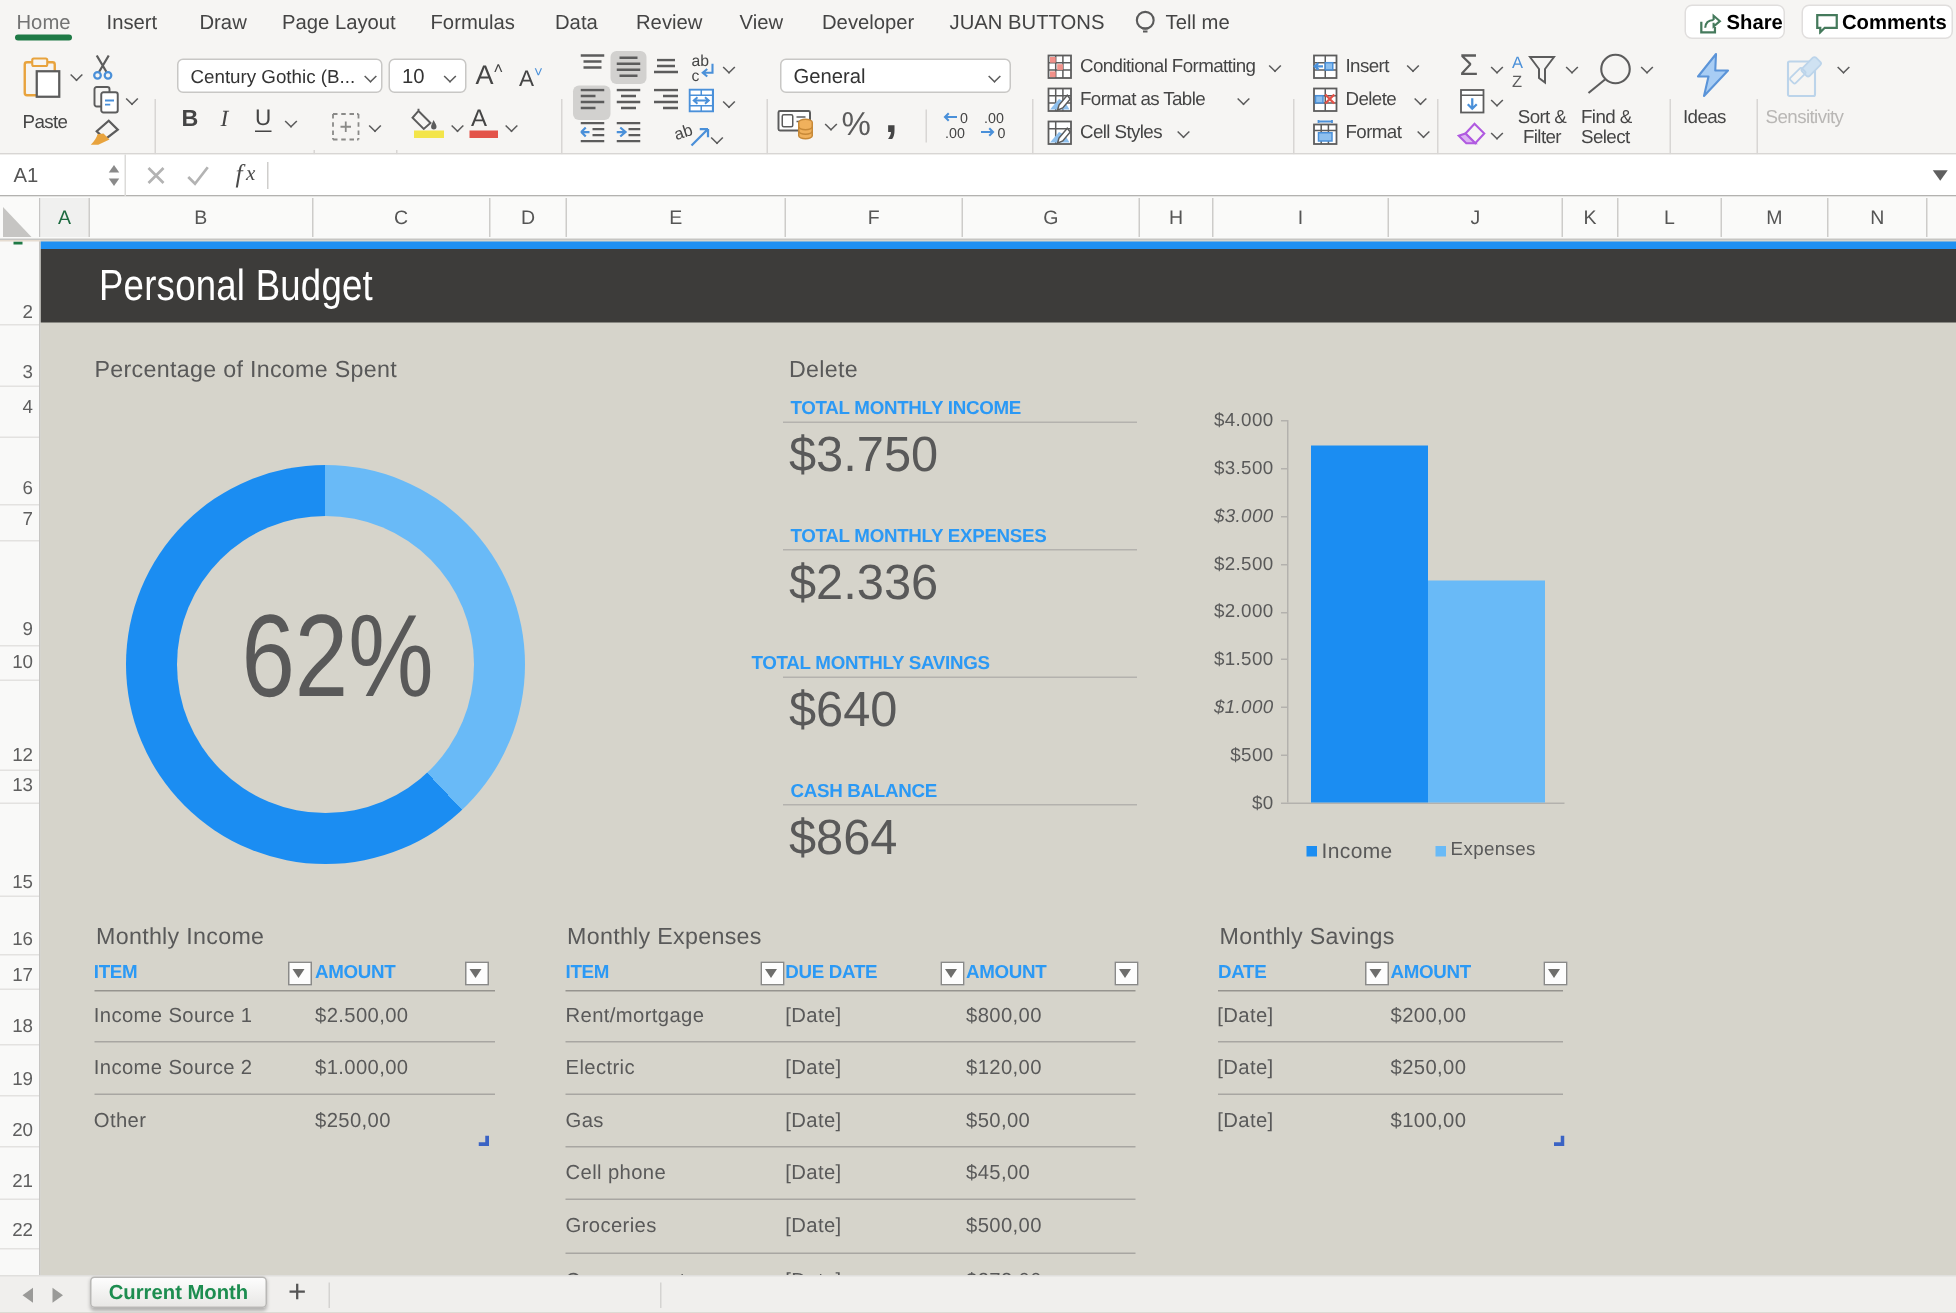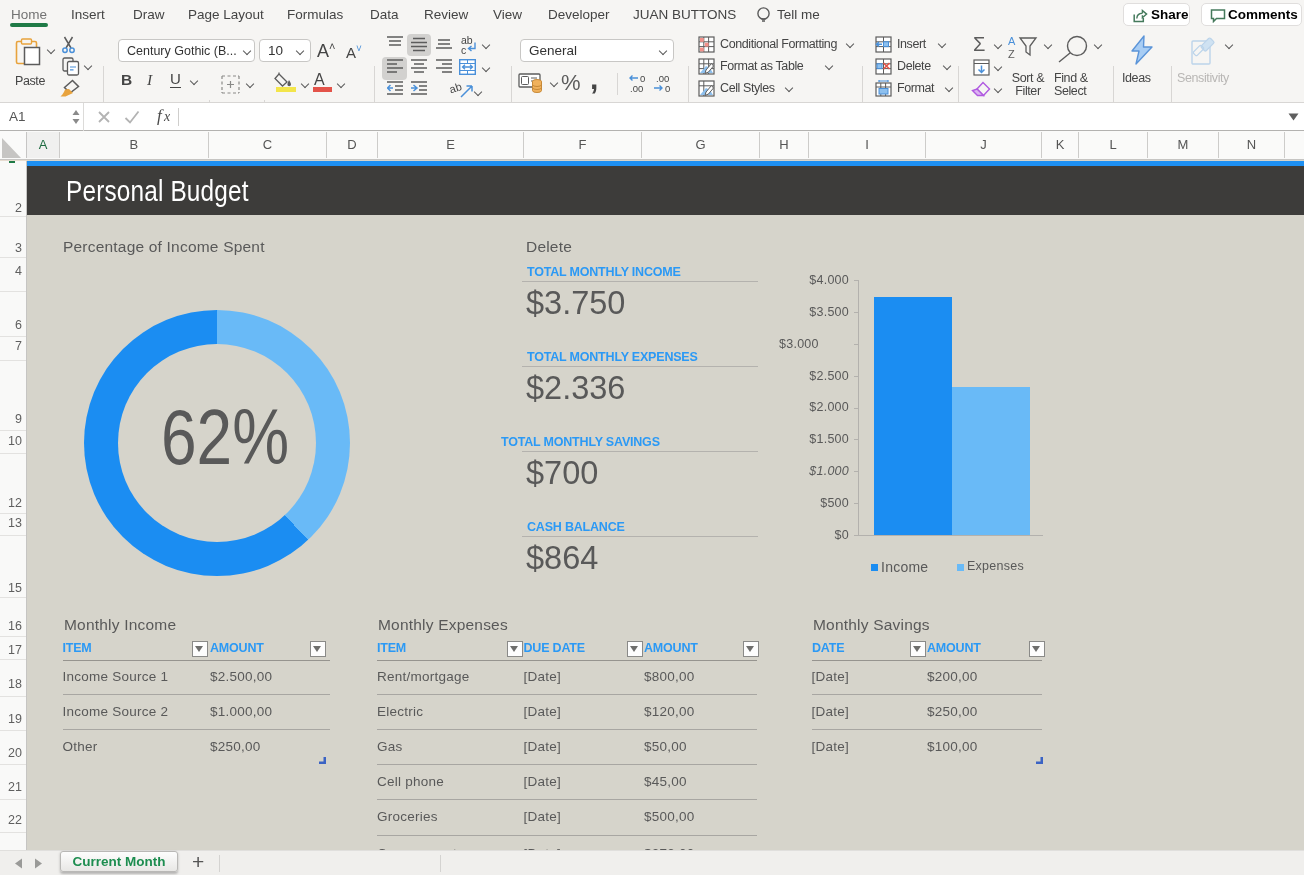--- a/index.html
+++ b/index.html
@@ -410,28 +410,28 @@
 
   <div class="title" style="left:499px; top:78px;">Delete</div>
   <div class="bluelabel" style="left:500px; top:105px;">TOTAL MONTHLY INCOME</div>
   <div class="sumline" style="left:495px; top:121px;"></div>
   <div class="bigval" style="left:499px; top:124px;">$3.750</div>
   <div class="bluelabel" style="left:500px; top:190px;">TOTAL MONTHLY EXPENSES</div>
   <div class="sumline" style="left:495px; top:206px;"></div>
   <div class="bigval" style="left:499px; top:209px;">$2.336</div>
   <div class="bluelabel" style="left:474px; top:275px;">TOTAL MONTHLY SAVINGS</div>
   <div class="sumline" style="left:495px; top:291px;"></div>
-  <div class="bigval" style="left:499px; top:294px;">$700</div>
+  <div class="bigval" style="left:499px; top:294px;">$640</div>
   <div class="bluelabel" style="left:500px; top:360px;">CASH BALANCE</div>
   <div class="sumline" style="left:495px; top:376px;"></div>
   <div class="bigval" style="left:499px; top:379px;">$864</div>
 
   <div class="cell" style="left:752px; top:113px; width:70px; text-align:right; font-size:12.5px;">$4.000</div>
   <div class="cell" style="left:752px; top:145px; width:70px; text-align:right; font-size:12.5px;">$3.500</div>
-  <div class="cell" style="left:752px; top:177px; width:70px; text-align:left; font-size:12.5px;">$3.000</div>
+  <div class="cell" style="left:752px; top:177px; width:70px; text-align:right; font-size:12.5px;font-style:italic;">$3.000</div>
   <div class="cell" style="left:752px; top:209px; width:70px; text-align:right; font-size:12.5px;">$2.500</div>
   <div class="cell" style="left:752px; top:240px; width:70px; text-align:right; font-size:12.5px;">$2.000</div>
   <div class="cell" style="left:752px; top:272px; width:70px; text-align:right; font-size:12.5px;">$1.500</div>
   <div class="cell" style="left:752px; top:304px; width:70px; text-align:right; font-size:12.5px;font-style:italic;">$1.000</div>
   <div class="cell" style="left:752px; top:336px; width:70px; text-align:right; font-size:12.5px;">$500</div>
   <div class="cell" style="left:752px; top:368px; width:70px; text-align:right; font-size:12.5px;">$0</div>
   <div style="position:absolute; left:831px; top:120px; width:1px; height:255px; background:#b3b1ad;"></div>
   <div style="position:absolute; left:827px; top:120.0px; width:4px; height:1px; background:#b3b1ad;"></div>
   <div style="position:absolute; left:827px; top:151.9px; width:4px; height:1px; background:#b3b1ad;"></div>
   <div style="position:absolute; left:827px; top:183.8px; width:4px; height:1px; background:#b3b1ad;"></div>

